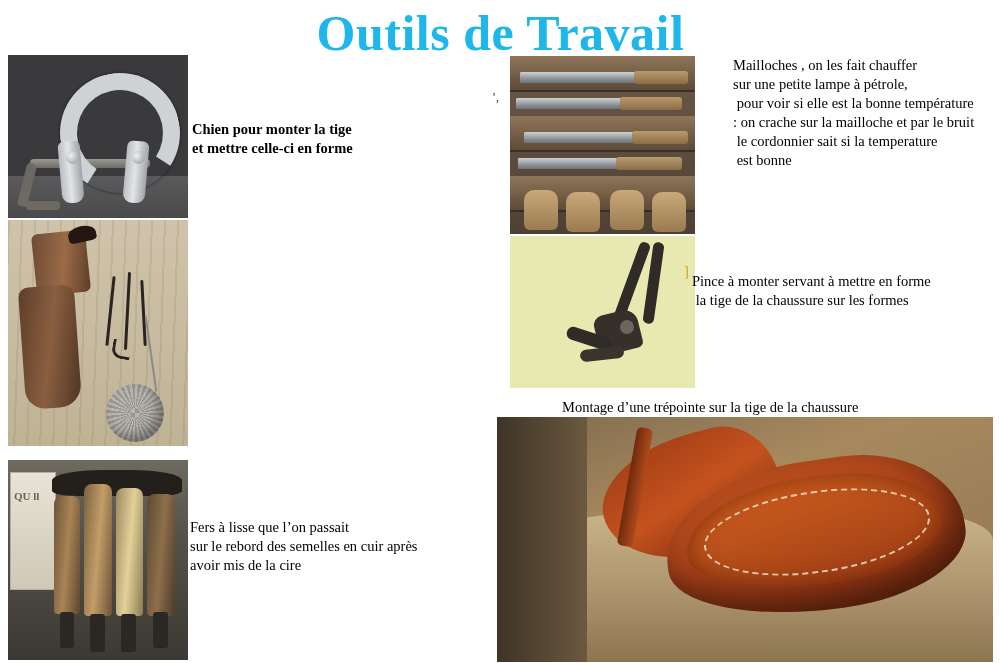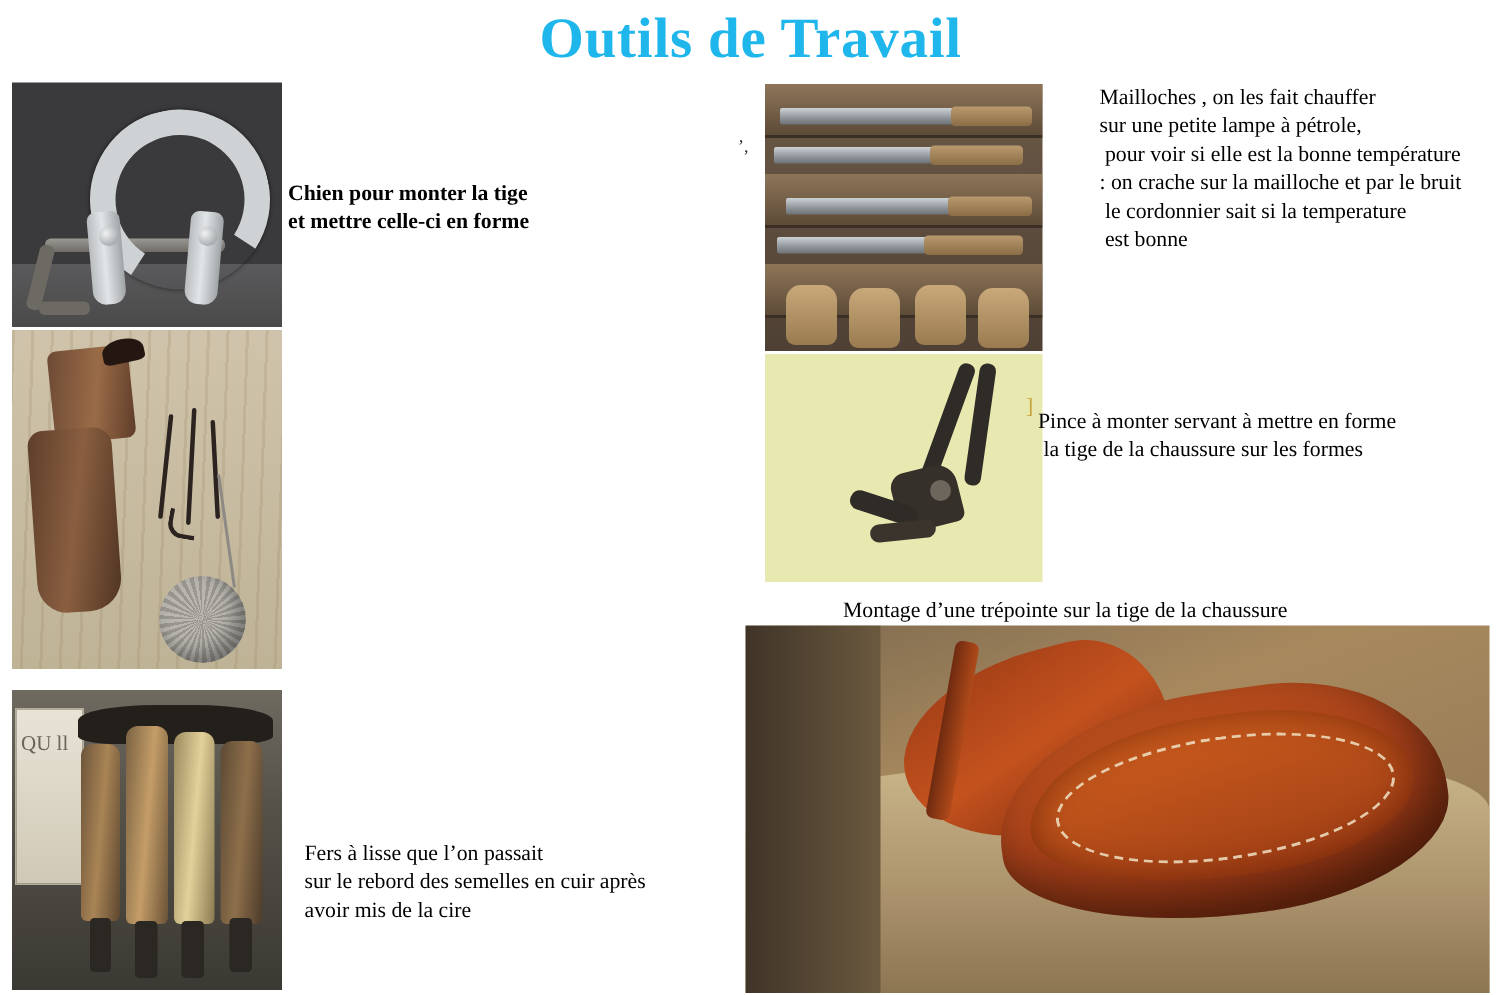--- a/index.html
+++ b/index.html
@@ -22,21 +22,21 @@
     background: #ffffff;
   }
   .title {
     position: absolute;
     left: 0;
     top: 4px;
     width: 1001px;
     text-align: center;
     font-family: "Liberation Serif", serif;
     font-weight: bold;
-    font-size: 38px;
+    font-size: 50px;
     color: #1FB6EC;
     letter-spacing: 0.5px;
   }
   .caption {
     position: absolute;
     font-family: "Liberation Serif", serif;
     font-size: 14.5px;
     color: #000000;
     line-height: 19px;
     white-space: pre;
@@ -144,22 +144,23 @@
     left: 8px; top: 460px; width: 180px; height: 200px;
     background: linear-gradient(180deg,#6e6a60 0%, #55524a 38%, #3b3933 100%);
   }
   #photo-irons .box {
     position: absolute; left: 2px; top: 12px; width: 44px; height: 116px;
     background: linear-gradient(180deg,#e8e3d6,#cfc8b6);
     border: 1px solid #b6ae9b;
   }
   #photo-irons .box-t {
     position: absolute; left: 6px; top: 30px; width: 34px;
-    font-family: "Liberation Serif", serif; font-size: 14px; color: #6b6458;
+    font-family: "Liberation Serif", serif; font-size: 11px; color: #6b6458;
     line-height: 13px;
+    font-weight: bold;
   }
   #photo-irons .handle {
     position: absolute; border-radius: 8px 8px 4px 4px;
   }
   #photo-irons .h1 { left: 46px; top: 36px; width: 26px; height: 118px;
     background: linear-gradient(95deg,#6c543a,#a98455 50%,#5d4730); }
   #photo-irons .h2 { left: 76px; top: 24px; width: 28px; height: 132px;
     background: linear-gradient(95deg,#7a6242,#c49d68 50%,#6a5337); }
   #photo-irons .h3 { left: 108px; top: 28px; width: 27px; height: 128px;
     background: linear-gradient(95deg,#9a8a5e,#e3d19a 50%,#8a7a50); }
@@ -318,21 +319,21 @@
     <div class="cloth"></div>
     <div class="handle h1"></div>
     <div class="handle h2"></div>
     <div class="handle h3"></div>
     <div class="handle h4"></div>
     <div class="tip t1"></div>
     <div class="tip t2"></div>
     <div class="tip t3"></div>
     <div class="tip t4"></div>
   </div>
-  <div class="caption" style="left:190px; top:560px;margin-left:13px;">Fers à lisse que l’on passait
+  <div class="caption" style="left:190px; top:518px;">Fers à lisse que l’on passait
 sur le rebord des semelles en cuir après
 avoir mis de la cire</div>
 
   <div class="photo" id="photo-mailloches">
     <div class="shelf" style="top:0px;"></div>
     <div class="shelf" style="top:60px;"></div>
     <div class="shelf" style="top:120px;"></div>
     <div class="blade" style="left:10px; top:16px; width:120px;"></div>
     <div class="wood" style="left:124px; top:15px; width:54px;"></div>
     <div class="blade" style="left:6px; top:42px; width:110px;"></div>

